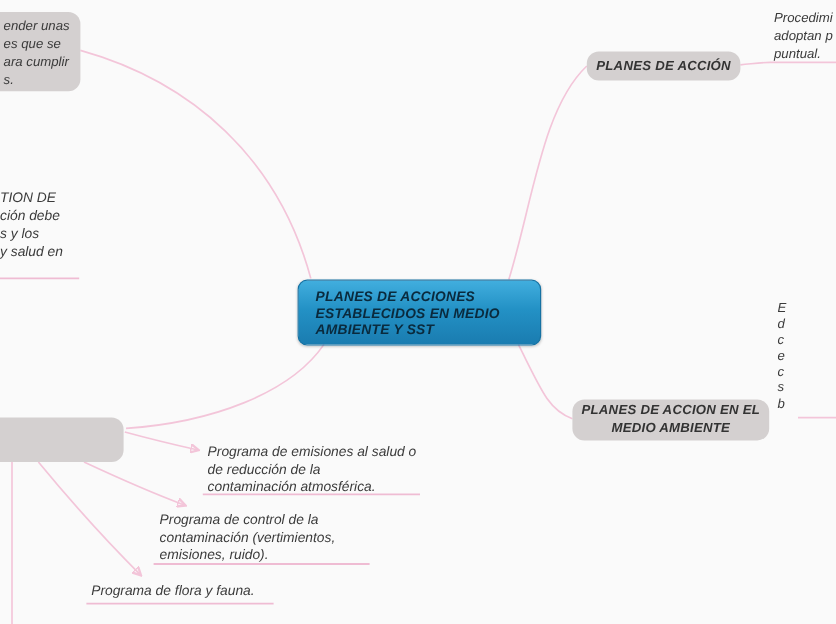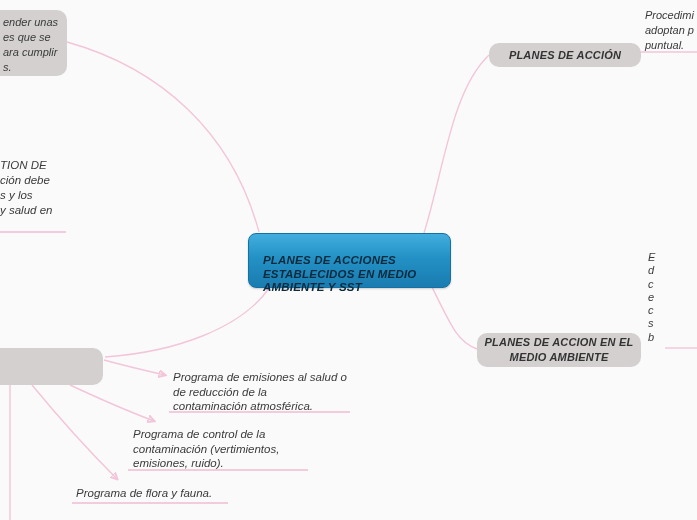--- a/index.html
+++ b/index.html
@@ -33,21 +33,21 @@
   .central{
     position:absolute;left:248px;top:233px;width:203px;height:55px;
     border-radius:8px;box-sizing:border-box;
     background:linear-gradient(180deg,#41aede 0%,#2391c5 45%,#1a7cb0 100%);
     border:1px solid #1571a2;
     box-shadow:0 1px 2px rgba(0,0,0,.18);
   }
   .central-label{
     padding:8px 6px 0 14px;
     font-size:11.5px;font-weight:bold;color:#0a2a3d;
-    line-height:13.5px;white-space:pre-line;letter-spacing:.2px;margin-top:12px;
+    line-height:13.5px;white-space:pre-line;letter-spacing:.2px;
   }
 </style>
 </head>
 <body>
 
 <div class="canvas">
 
   <svg class="links" xmlns="http://www.w3.org/2000/svg">
     <defs>
       <marker id="arrow" markerWidth="6" markerHeight="6" refX="4.5" refY="3" orient="auto">
@@ -91,21 +91,21 @@
 ción debe
 s y los
 y salud en</div>
 
   <div class="central">
     <div class="central-label">PLANES DE ACCIONES
 ESTABLECIDOS EN MEDIO
 AMBIENTE Y SST</div>
   </div>
 
-  <div class="gbox" style="left:489px;top:43px;width:152px;height:24px;">
+  <div class="gbox" style="left:489px;top:43px;width:128px;height:24px;">
     <div class="gbox-label">PLANES DE ACCIÓN</div>
   </div>
 
   <div class="frag" style="left:645px;top:8px;line-height:15px;width:60px;">Procedimi
 adoptan p
 puntual.</div>
 
   <div class="gbox" style="left:477px;top:333px;width:164px;height:34px;">
     <div class="gbox-label">PLANES DE ACCION EN EL
 MEDIO AMBIENTE</div>

